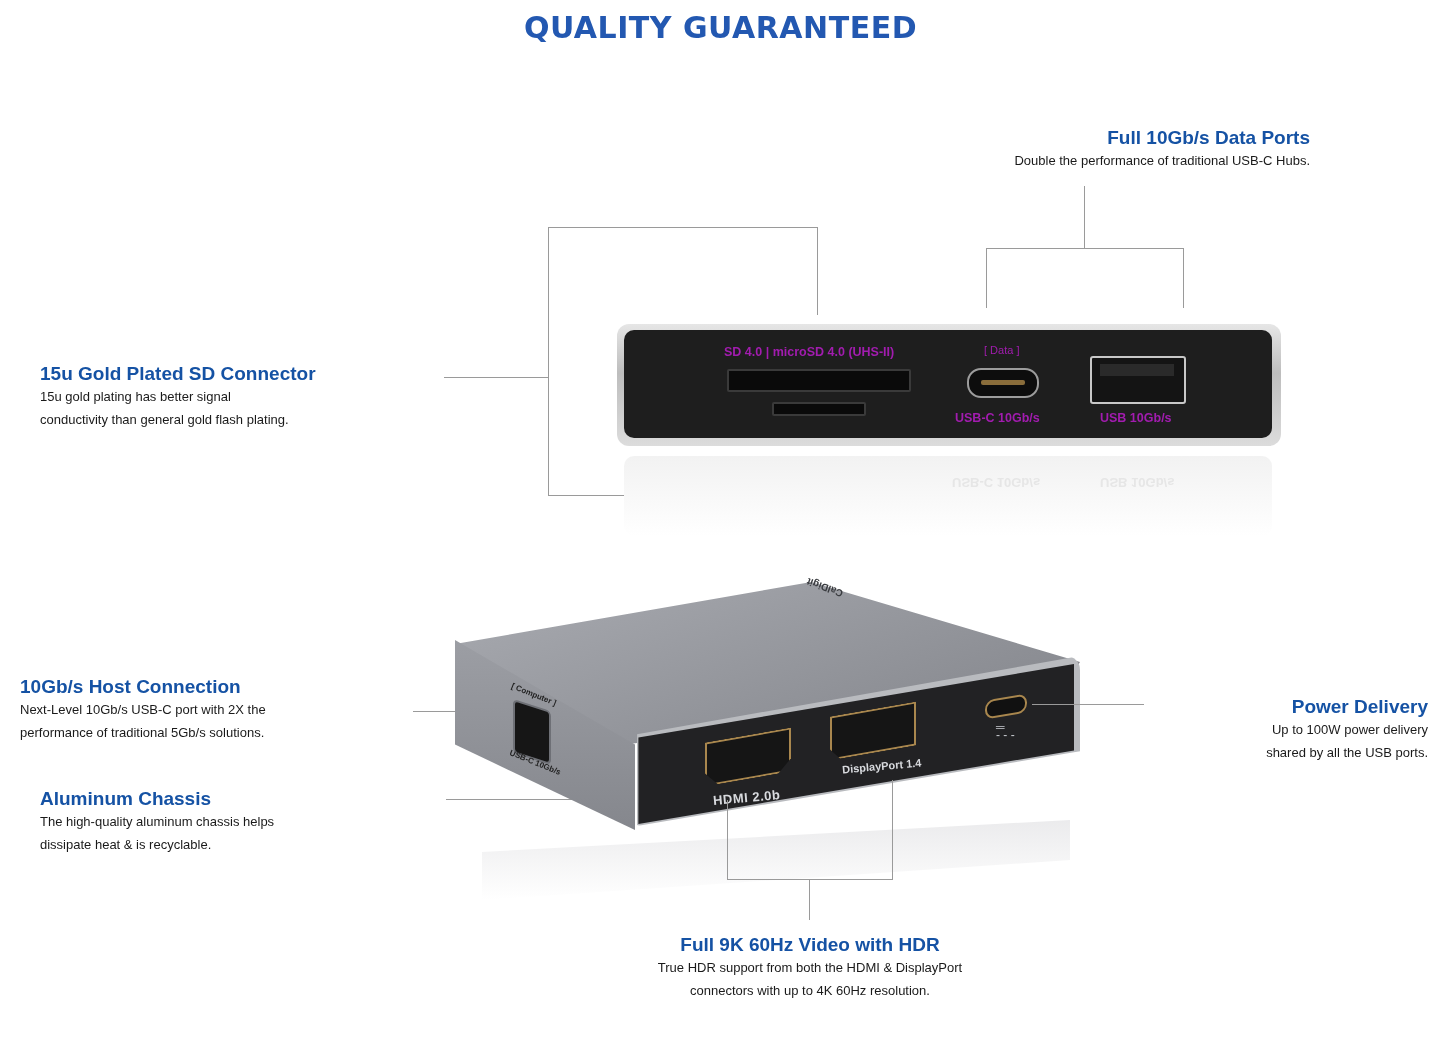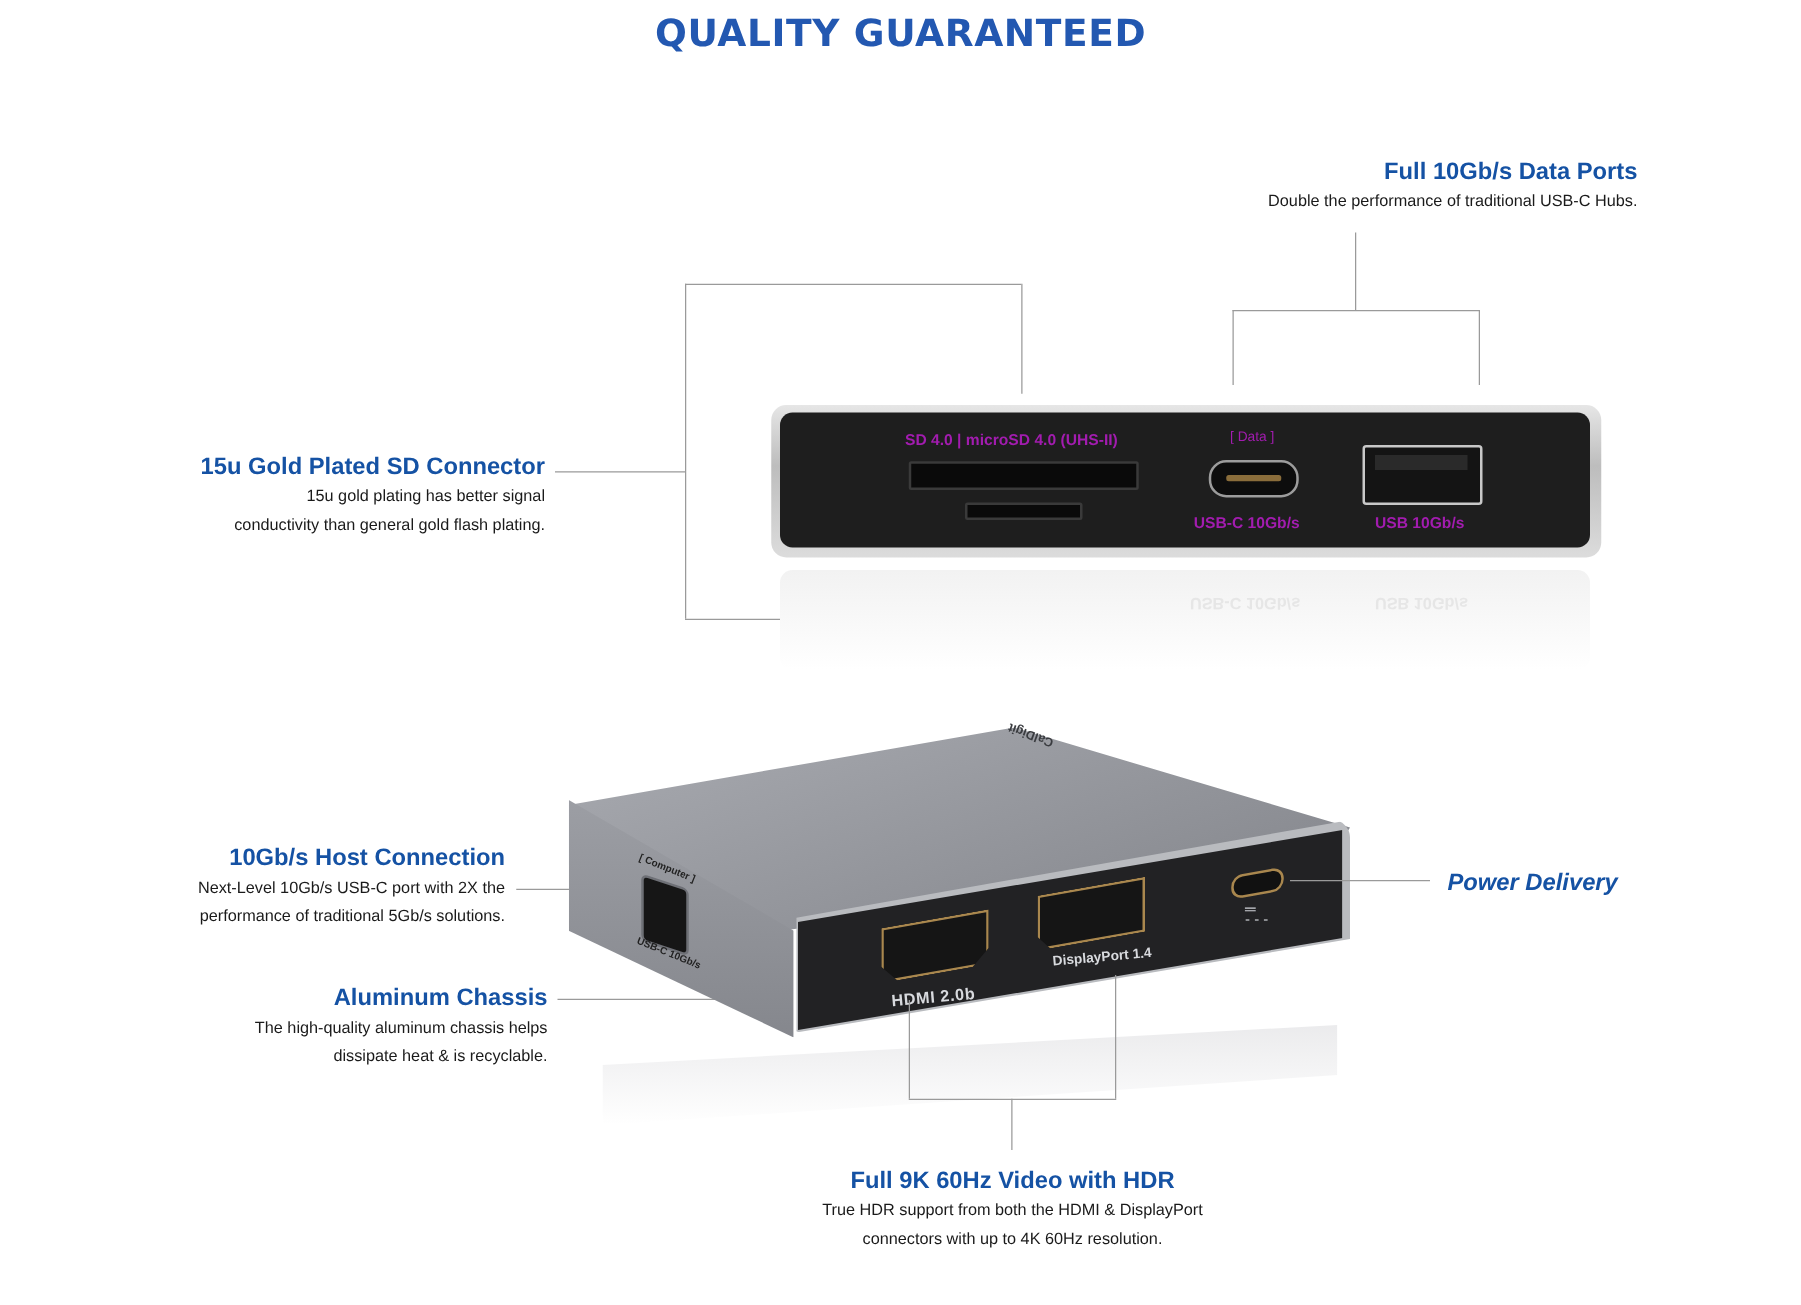--- a/index.html
+++ b/index.html
@@ -1,23 +1,23 @@
 <!DOCTYPE html>
 <html><head>
 <meta charset="utf-8">
 <style>
   html, body { margin:0; padding:0; background:#ffffff; }
   body { width:1441px; height:1044px; position:relative; overflow:hidden; font-family:"Liberation Sans", sans-serif; color:#1a1a1a; }
   .title { position:absolute; top:10px; left:0; width:1441px; text-align:center; font-family:"DejaVu Sans", sans-serif; font-weight:bold; font-size:30px; color:#2358b1; letter-spacing:0.5px; }
   .callout { position:absolute; }
   .callout h3 { margin:0; font-size:19px; font-weight:bold; color:#1552a4; line-height:23px; }
   .callout p { margin:0; font-size:13px; line-height:23px; color:#1a1a1a; white-space:pre-line; }
-  .right { text-align:right; }
+  .right { text-align:left; }
   .center { text-align:center; }
-  .left { text-align:left;font-style:italic; }
+  .left { text-align:right; }
   .line { position:absolute; background:#9a9a9a; }
   .h { height:1px; }
   .v { width:1px; }
 
   
   .front-body { position:absolute; left:617px; top:324px; width:664px; height:122px; border-radius:12px; background:linear-gradient(#e6e6e6,#bdbdbd 40%,#dcdcdc); }
   .front-panel { position:absolute; left:624px; top:330px; width:648px; height:108px; border-radius:10px; background:#1e1e1e; }
   .front-reflect { position:absolute; left:624px; top:456px; width:648px; height:80px; border-radius:10px; background:linear-gradient(#f2f2f2,#ffffff); }
   .reflect-text { position:absolute; font-size:13px; font-weight:bold; color:#e6e6e6; transform:scaleY(-1); }
   .port-label { position:absolute; color:#a21caf; font-size:12.5px; font-weight:bold; white-space:nowrap; }
@@ -115,20 +115,22 @@
   <div class="hdmi-logo">HDMI 2.0b</div>
   <div class="dp-port"></div>
   <div class="dev-label" style="left:842px; top:760px; transform:rotate(-5deg);">DisplayPort 1.4</div>
   <div class="pd-port"></div>
   <div class="pd-icon">═<br>- - -</div>
 </div>
 
 <div class="line h" style="left:1032px; top:704px; width:112px;"></div>
 <div class="callout left" style="left:1158px; top:695px; width:270px;">
   <h3>Power Delivery</h3>
+  <p>Up to 100W power delivery
+shared by all the USB ports.</p>
 </div>
 
 <div class="line v" style="left:727px; top:800px; height:79px;"></div>
 <div class="line v" style="left:892px; top:780px; height:99px;"></div>
 <div class="line h" style="left:727px; top:879px; width:166px;"></div>
 <div class="line v" style="left:809px; top:879px; height:41px;"></div>
 <div class="callout center" style="left:555px; top:933px; width:510px;">
   <h3>Full 9K 60Hz Video with HDR</h3>
   <p>True HDR support from both the HDMI &amp; DisplayPort
 connectors with up to 4K 60Hz resolution.</p>

